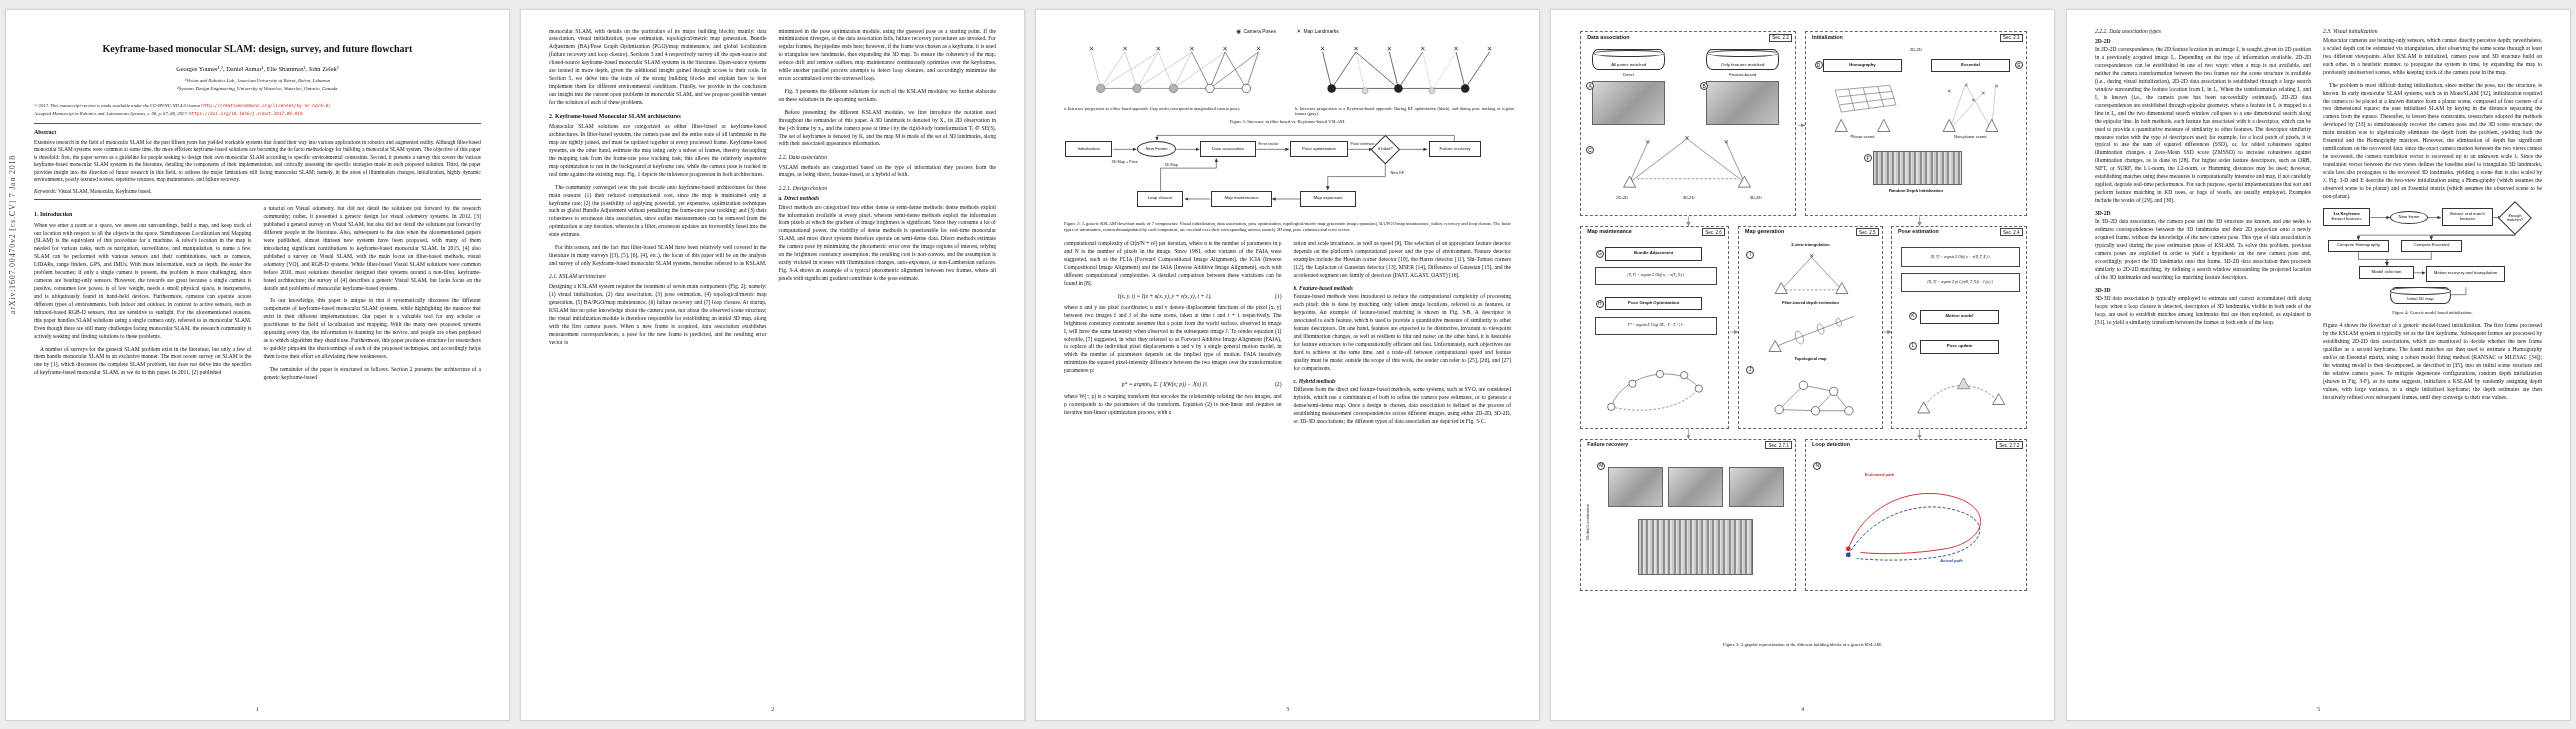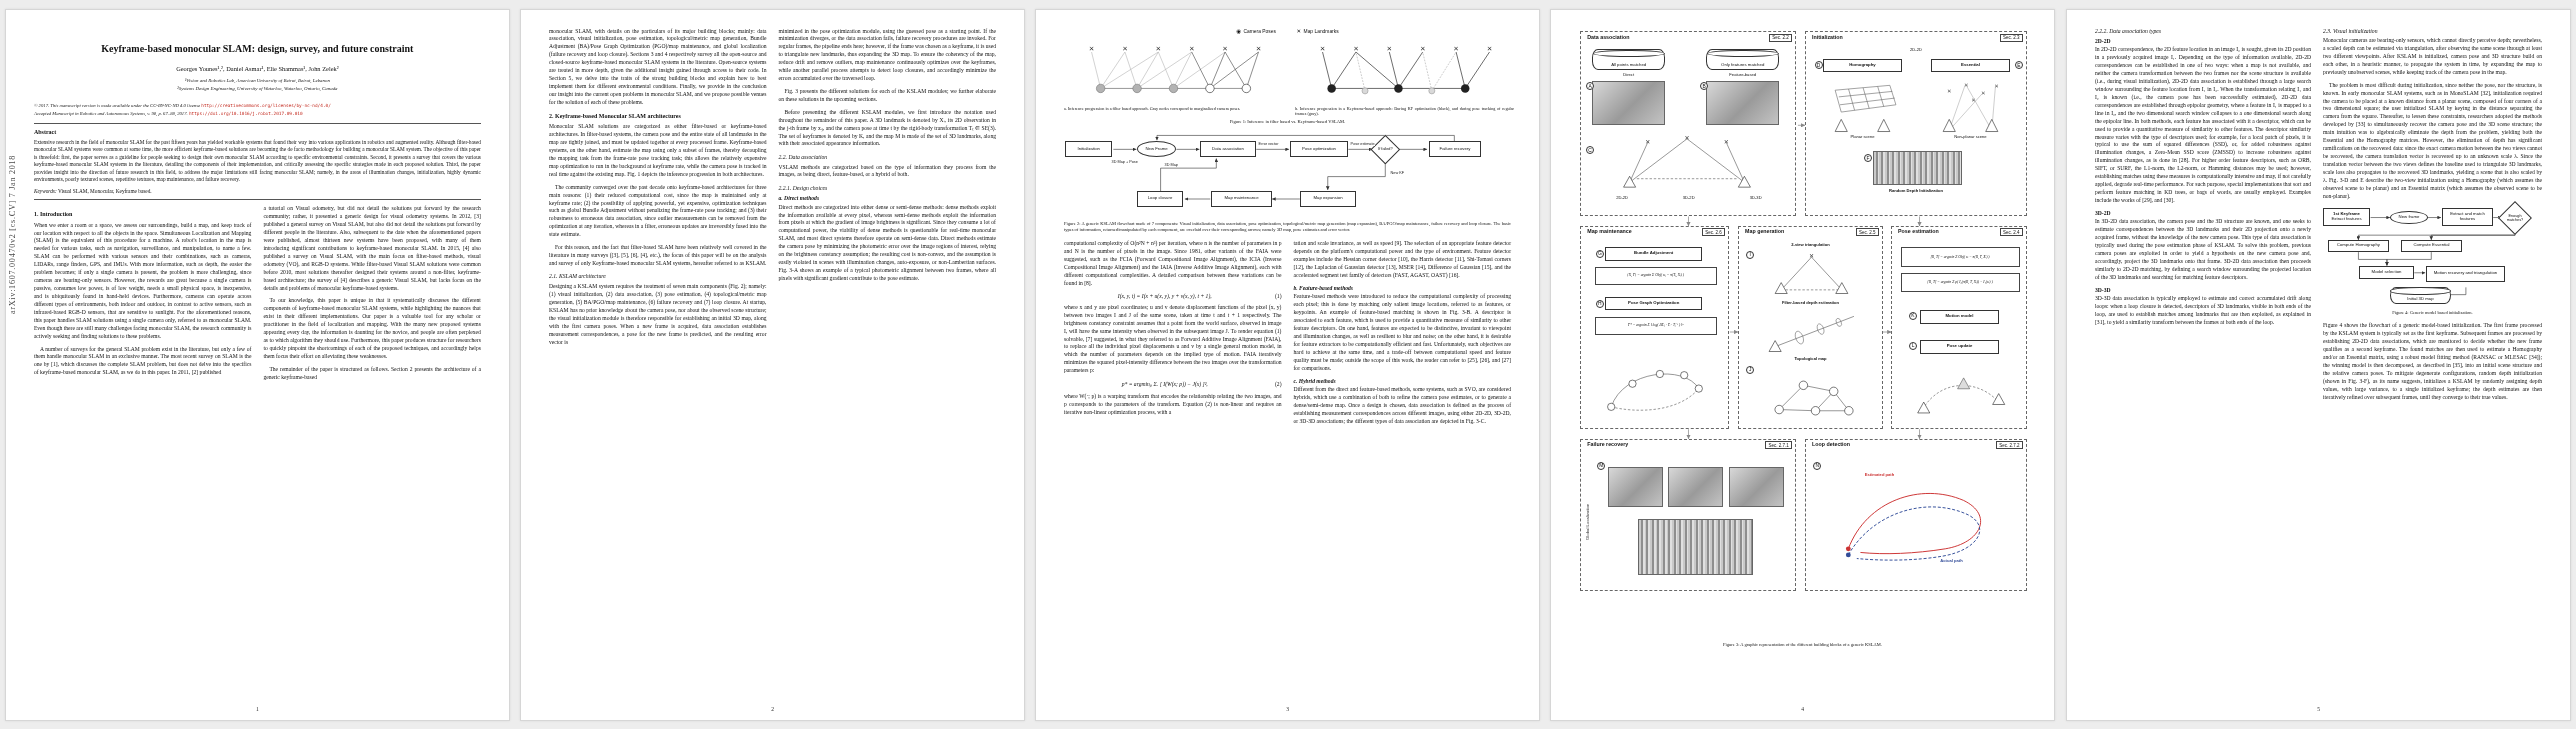--- a/index.html
+++ b/index.html
@@ -92,21 +92,21 @@
     display:flex;align-items:center;justify-content:center;text-align:center;padding:1.2px;line-height:1.25}
   .sidelab{position:absolute;writing-mode:vertical-rl;transform:rotate(180deg);font-size:4.3px;
     font-family:"Liberation Sans",sans-serif;color:#333;text-align:center}
 </style>
 </head>
 <body>
 
 <section class="page" id="page1">
   <div class="arxiv">arXiv:1607.00470v2  [cs.CV]  7 Jan 2018</div>
   <div class="inner">
-    <h1 class="title">Keyframe-based monocular SLAM: design, survey, and future constraint</h1>
+    <h1 class="title">Keyframe-based monocular SLAM: design, survey, and future flowchart</h1>
     <div class="authors">Georges Younes¹,², Daniel Asmar¹, Elie Shammas¹, John Zelek²</div>
     <div class="affil">¹Vision and Robotics Lab, American University of Beirut, Beirut, Lebanon</div>
     <div class="affil">²Systems Design Engineering, University of Waterloo, Waterloo, Ontario, Canada</div>
     <div class="meta">
       <span>© 2017. This manuscript version is made available under the CC-BY-NC-ND 4.0 license </span><span class="url">http://creativecommons.org/licenses/by-nc-nd/4.0/</span><br>
       <span>Accepted Manuscript in Robotics and Autonomous Systems, v. 98, p. 67–88, 2017. </span><span class="url">https://doi.org/10.1016/j.robot.2017.09.010</span>
     </div>
     <hr class="rule">
     <div class="abs-h">Abstract</div>
     <div class="abs-t">Extensive research in the field of monocular SLAM for the past fifteen years has yielded workable systems that found their way into various applications in robotics and augmented reality. Although filter-based monocular SLAM systems were common at some time, the more efficient keyframe-based solutions are becoming the de facto methodology for building a monocular SLAM system. The objective of this paper is threefold: first, the paper serves as a guideline for people seeking to design their own monocular SLAM according to specific environmental constraints. Second, it presents a survey that covers the various keyframe-based monocular SLAM systems in the literature, detailing the components of their implementation, and critically assessing the specific strategies made in each proposed solution. Third, the paper provides insight into the direction of future research in this field, to address the major limitations still facing monocular SLAM; namely, in the areas of illumination changes, initialization, highly dynamic environments, poorly textured scenes, repetitive textures, map maintenance, and failure recovery.</div>

